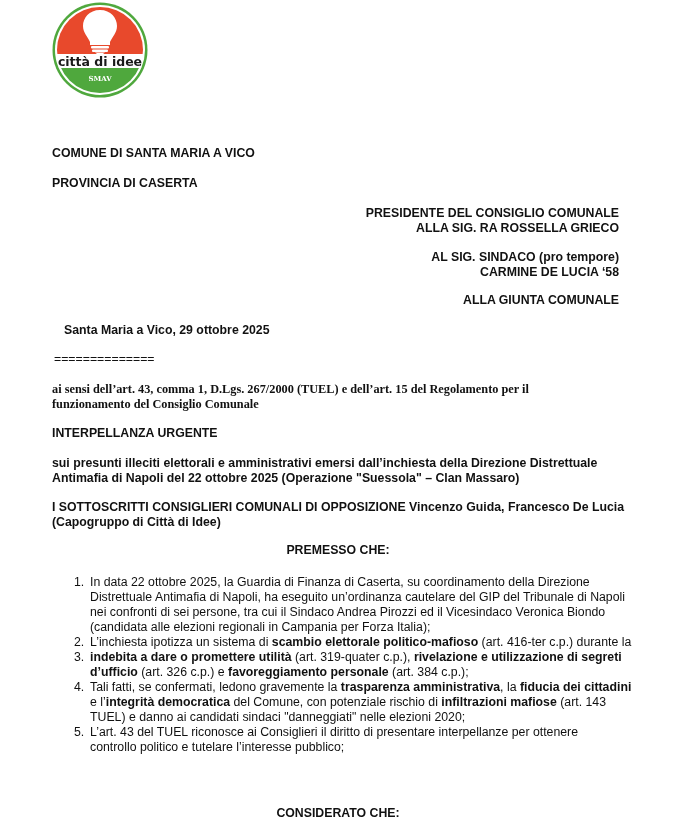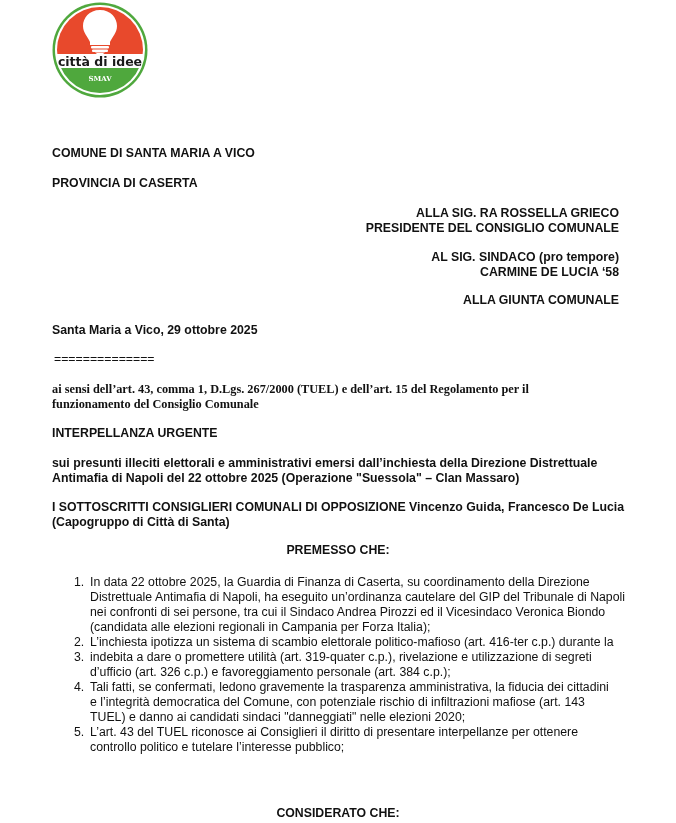--- a/index.html
+++ b/index.html
@@ -6,21 +6,21 @@
   body { width: 676px; height: 823px; overflow: hidden; position: relative;
          font-family: "Liberation Sans", sans-serif; color: #111; font-size: 12.3px; }
   .logo { position: absolute; left: 52px; top: 2px; width: 96px; height: 96px; }
   .blk { position: absolute; left: 52px; font-weight: bold; line-height: 15px; }
   .right { position: absolute; right: 57px; text-align: right; font-weight: bold; line-height: 15px; }
   .center { position: absolute; left: 0; width: 676px; text-align: center; font-weight: bold; }
   .sep { position: absolute; left: 54px; font-weight: normal; letter-spacing: 0px; }
   ol.items { position: absolute; left: 52px; top: 575px; width: 600px; margin: 0; padding: 0; list-style: none; }
   ol.items li { position: relative; padding-left: 38px; line-height: 15px; font-weight: normal; }
   ol.items li .num { position: absolute; left: 22px; top: 0; }
-  b { font-weight: normal; text-align: center; }
+  b { font-weight: bold; text-align: center; }
 </style>
 </head>
 <body>
 
 <div class="logo">
   <svg width="96" height="96" viewBox="0 0 96 96">
     <defs>
       <clipPath id="inner">
           <circle cx="48" cy="48" r="43"></circle>
         </clipPath>
@@ -43,50 +43,50 @@
     </g>
     <text x="48" y="63.5" text-anchor="middle" font-family="DejaVu Sans, sans-serif" font-weight="bold" font-size="12.5" fill="#1a1a1a">città di idee</text>
     <text x="48" y="79" text-anchor="middle" font-family="DejaVu Serif, serif" font-weight="bold" font-size="7" fill="#ffffff">SMAV</text>
   </svg>
 </div>
 
 <div class="blk" style="top:146px;">COMUNE DI SANTA MARIA A VICO</div>
 <div class="blk" style="top:176px;">PROVINCIA DI CASERTA</div>
 
 <div class="right" style="top:206px;">
+  <div>PRESIDENTE DEL CONSIGLIO COMUNALE</div>
   <div>ALLA SIG. RA ROSSELLA GRIECO</div>
-  <div>PRESIDENTE DEL CONSIGLIO COMUNALE</div>
 </div>
 <div class="right" style="top:250px;">
   <div>AL SIG. SINDACO (pro tempore)</div>
   <div>CARMINE DE LUCIA ‘58</div>
 </div>
 <div class="right" style="top:293px;">
   <div>ALLA GIUNTA COMUNALE</div>
 </div>
 
-<div class="blk" style="top:323px;">Santa Maria a Vico, 29 ottobre 2025</div>
+<div class="blk" style="top:323px;margin-left:12px;">Santa Maria a Vico, 29 ottobre 2025</div>
 
 <div class="sep" style="top:352px;">==============</div>
 
 <div class="blk" style="top:382px;font-family:Liberation Serif, serif;">
   <div>ai sensi dell’art. 43, comma 1, D.Lgs. 267/2000 (TUEL) e dell’art. 15 del Regolamento per il</div>
   <div>funzionamento del Consiglio Comunale</div>
 </div>
 
 <div class="blk" style="top:426px;">INTERPELLANZA URGENTE</div>
 
 <div class="blk" style="top:456px;">
   <div>sui presunti illeciti elettorali e amministrativi emersi dall’inchiesta della Direzione Distrettuale</div>
   <div>Antimafia di Napoli del 22 ottobre 2025 (Operazione "Suessola" – Clan Massaro)</div>
 </div>
 
 <div class="blk" style="top:500px;">
   <div>I SOTTOSCRITTI CONSIGLIERI COMUNALI DI OPPOSIZIONE Vincenzo Guida, Francesco De Lucia</div>
-  <div>(Capogruppo di Città di Santa)</div>
+  <div>(Capogruppo di Città di Idee)</div>
 </div>
 
 <div class="center" style="top:543px;">PREMESSO CHE:</div>
 
 <ol class="items" id="premesso-list">
     <li>
       <span class="num">1.</span>
       <div><span>In data 22 ottobre 2025, la Guardia di Finanza di Caserta, su coordinamento della Direzione</span></div>
       <div><span>Distrettuale Antimafia di Napoli, ha eseguito un’ordinanza cautelare del GIP del Tribunale di Napoli</span></div>
       <div><span>nei confronti di sei persone, tra cui il Sindaco Andrea Pirozzi ed il Vicesindaco Veronica Biondo</span></div>

